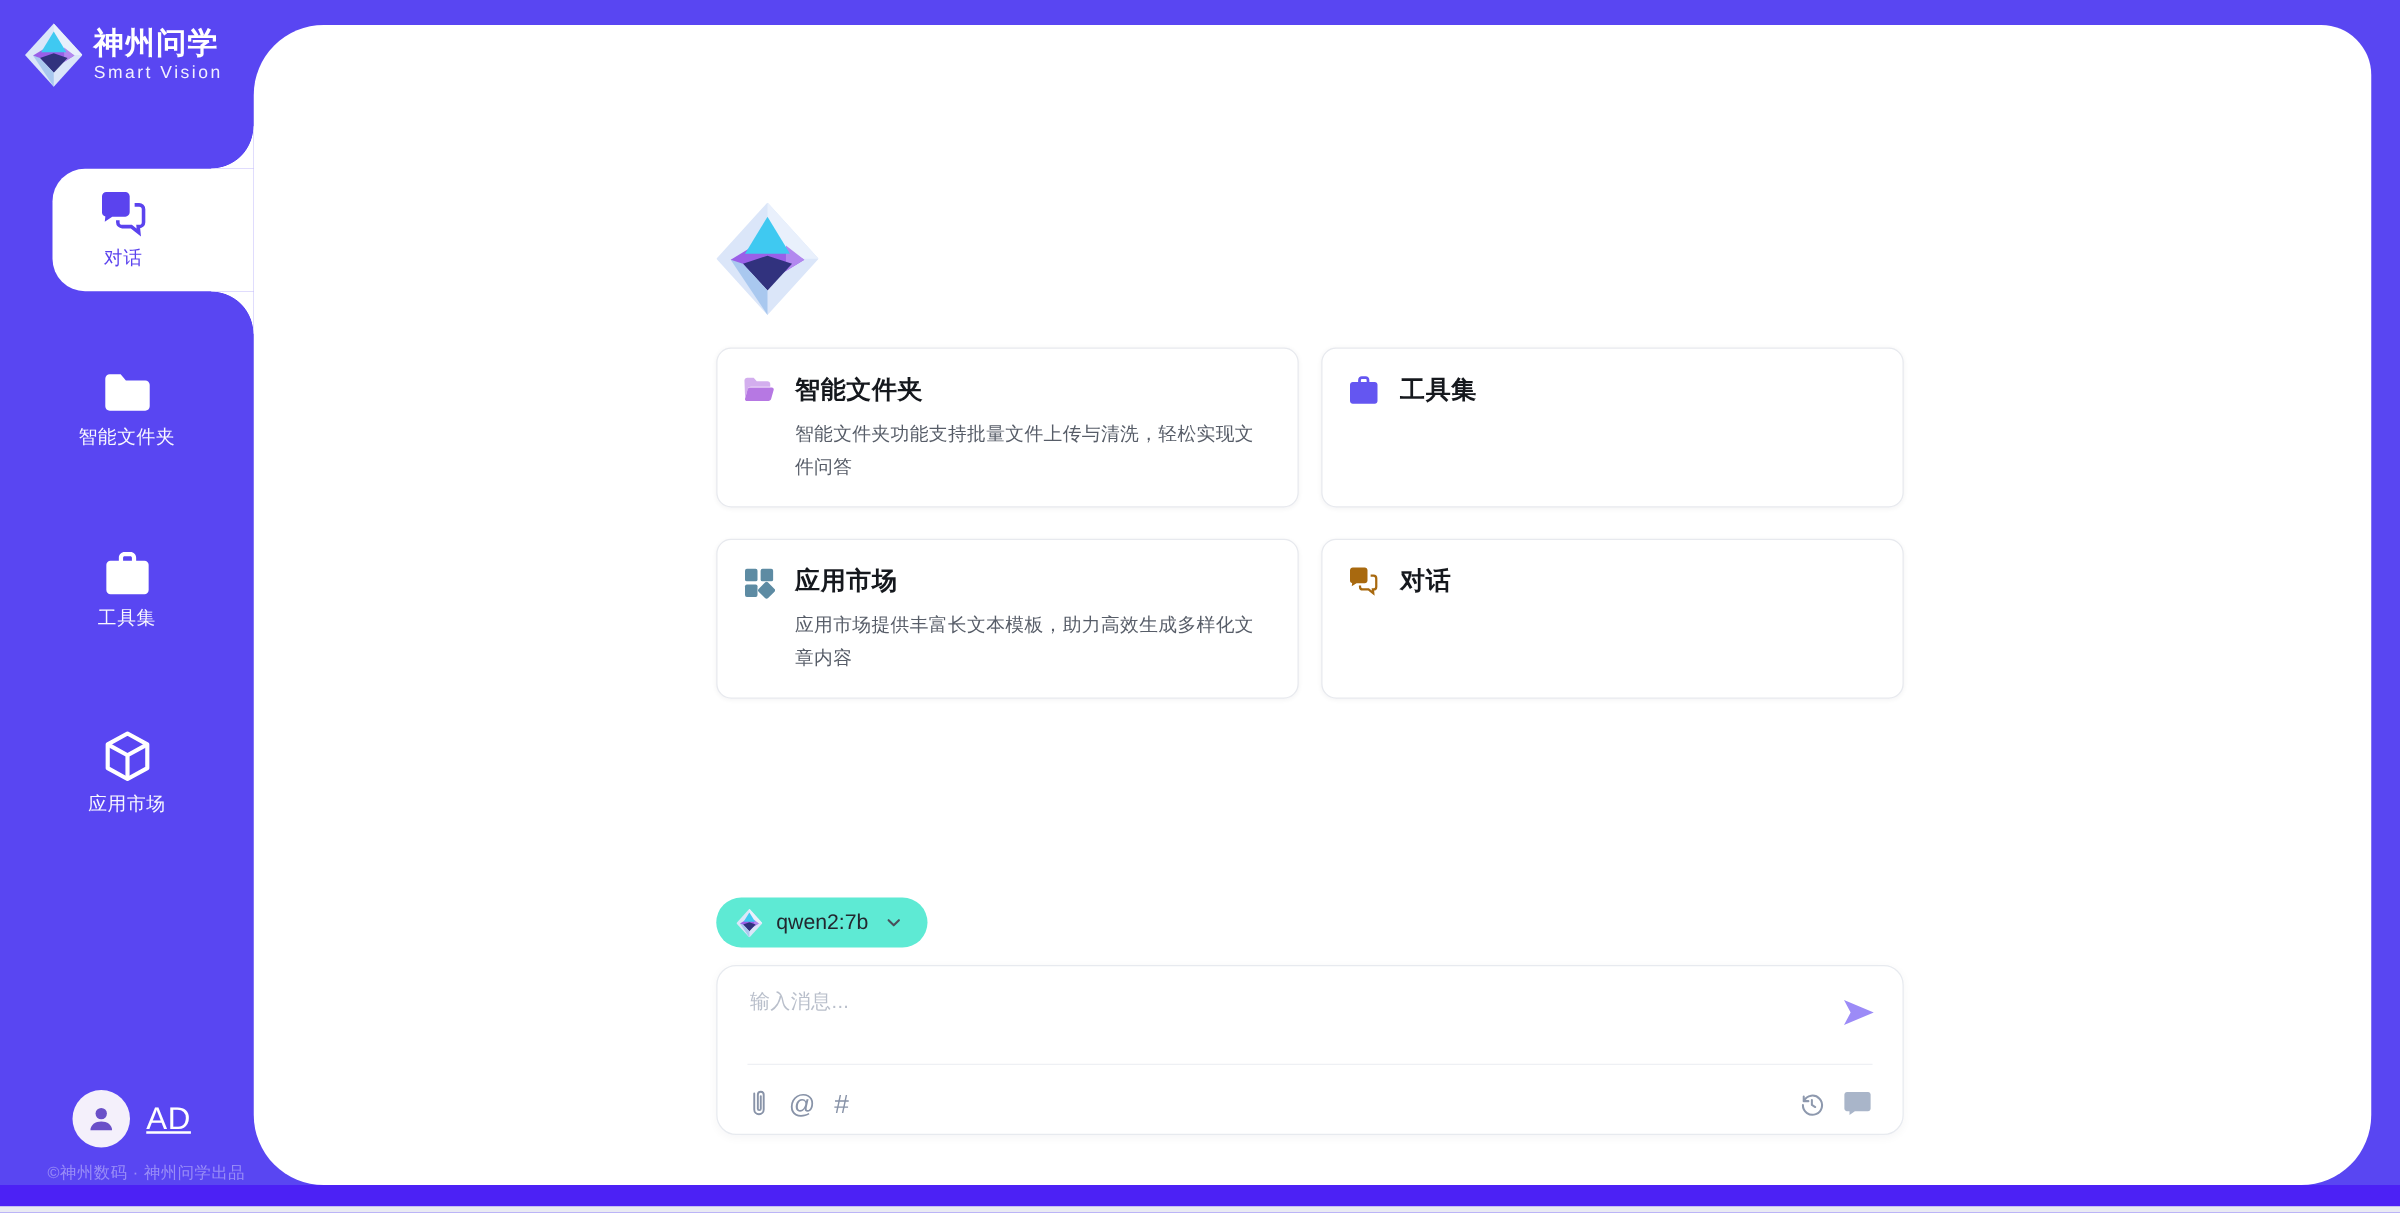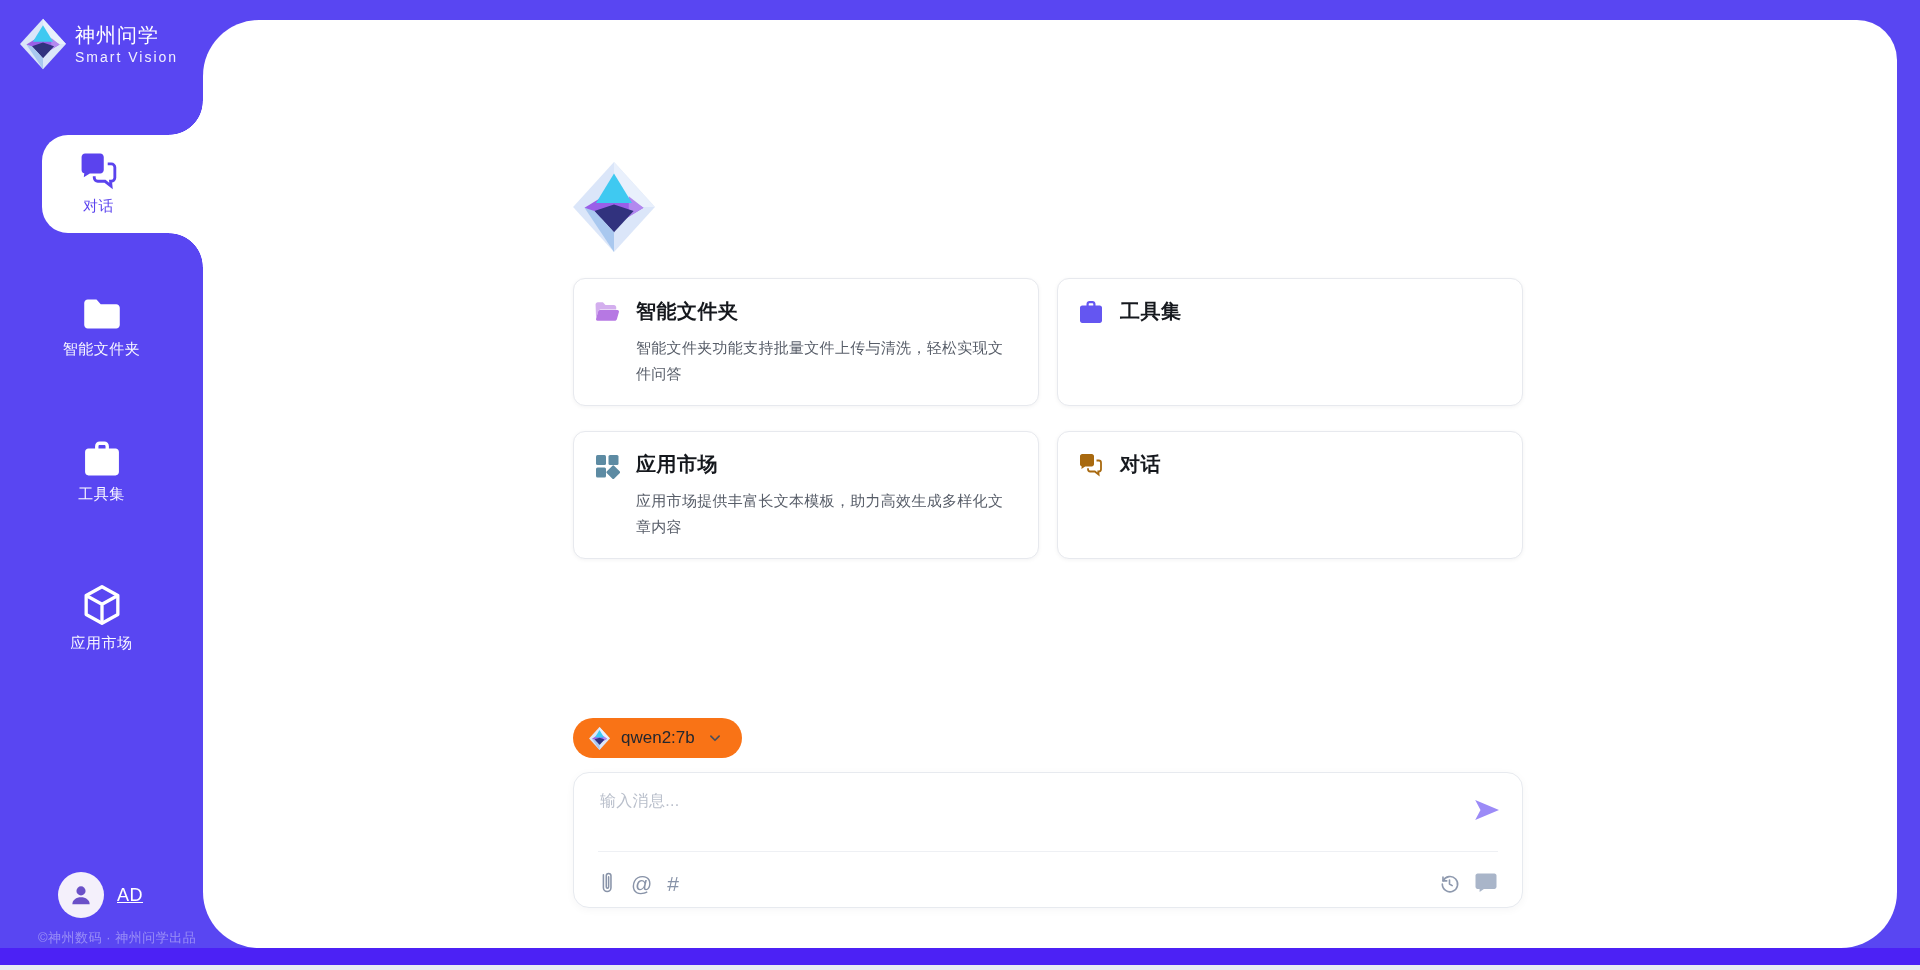--- a/index.html
+++ b/index.html
@@ -14,62 +14,62 @@
   .panel{
     position:absolute;left:203px;top:20px;width:1694px;height:928px;
     background:#ffffff;border-radius:56px 40px 56px 56px;z-index:1;
   }
   .bottom-band{position:absolute;left:0;top:948px;width:1920px;height:17px;background:#4c21f5;z-index:0;}
   .bottom-light{position:absolute;left:0;top:965px;width:1920px;height:5px;background:#e9eaf3;z-index:3;}
   
   .sidebar{position:absolute;left:0;top:0;width:203px;height:970px;z-index:2;}
   .brand{position:absolute;left:20px;top:18px;display:flex;align-items:center;gap:9px;}
   .brand-logo{width:46px;height:52px;}
-  .brand-title{color:#fff;font-size:20px;font-weight:400;letter-spacing:1px;line-height:24px;}
+  .brand-title{color:#fff;font-size:24px;font-weight:700;letter-spacing:1px;line-height:24px;}
   .brand-sub{color:rgba(255,255,255,.92);font-size:14px;letter-spacing:2px;margin-top:2px;}
   .tab-active{
     position:absolute;left:42px;top:135px;width:161px;height:98px;background:#fff;
     border-radius:26px 0 0 26px;display:flex;flex-direction:column;align-items:center;
     justify-content:center;padding-right:48px;box-sizing:border-box;cursor:pointer;
   }
   .tab-fillet-top{position:absolute;left:169px;top:101px;width:34px;height:34px;
     background:radial-gradient(circle 34px at 0 0,#5946f2 33.4px,#ffffff 34px);}
   .tab-fillet-bottom{position:absolute;left:169px;top:233px;width:34px;height:34px;
     background:radial-gradient(circle 34px at 0 100%,#5946f2 33.4px,#ffffff 34px);}
   .tab-active .nav-label{color:#5b43ee;margin-top:7px;}
   .nav-item{
     position:absolute;left:0;width:203px;display:flex;flex-direction:column;
     align-items:center;cursor:pointer;
   }
   .nav-item .nav-icon{color:#ffffff;}
   .nav-label{font-size:15px;color:rgba(255,255,255,.96);margin-top:8px;letter-spacing:.5px;}
   .user-row{position:absolute;left:58px;top:872px;display:flex;align-items:center;gap:13px;cursor:pointer;}
   .avatar{width:46px;height:46px;border-radius:50%;background:#f4f0fb;display:flex;
     align-items:center;justify-content:center;color:#6a50c8;}
-  .user-name{color:#fff;font-size:18px;letter-spacing:.5px;text-decoration:underline;}
+  .user-name{color:#fff;font-size:25px;letter-spacing:.5px;text-decoration:underline;}
   .side-footer{position:absolute;left:38px;top:929px;font-size:13px;color:rgba(255,255,255,.38);letter-spacing:.5px;}
   
   .greet-logo{position:absolute;left:370px;top:142px;width:82px;height:90px;}
   .greet-title{position:absolute;left:466px;top:168px;font-size:30px;font-weight:700;color:#0d0f14;letter-spacing:1px;}
   
   .cards{position:absolute;left:370px;top:258px;width:950px;display:grid;
     grid-template-columns:466px 466px;gap:25px 18px;}
   .card{
     position:relative;box-sizing:border-box;min-height:125px;background:#fff;
     border:1px solid #e7e9ee;border-radius:12px;box-shadow:0 1px 4px rgba(20,24,40,.05);
     padding:19px 24px 18px 62px;cursor:pointer;
   }
   .card-icon{position:absolute;left:20px;top:21px;}
   .card-title{font-size:20px;font-weight:700;color:#15181d;margin:0 0 10px 0;letter-spacing:.5px;}
   .card-desc{font-size:15px;color:#575d68;line-height:26px;letter-spacing:.3px;}
   .ic-purple{color:#b678e3}.ic-indigo{color:#6456f1}.ic-steel{color:#5d8ba3}.ic-brown{color:#a8690f}
   
   .pill{
     position:absolute;left:370px;top:698px;height:40px;padding:0 18px 0 16px;border-radius:20px;
-    background:#f97316;display:inline-flex;align-items:center;gap:11px;cursor:pointer;
+    background:#5eead4;display:inline-flex;align-items:center;gap:11px;cursor:pointer;
   }
   .pill-logo{width:21px;height:23px;}
   .pill-text{font-size:17px;color:#23272f;}
   .pill-chev{color:#4a4f5a;}
   
   .composer{
     position:absolute;left:370px;top:752px;width:950px;height:136px;box-sizing:border-box;
     background:#fff;border:1.5px solid #e7eaef;border-radius:16px;box-shadow:0 2px 8px rgba(20,24,40,.04);
   }
   .composer textarea{

